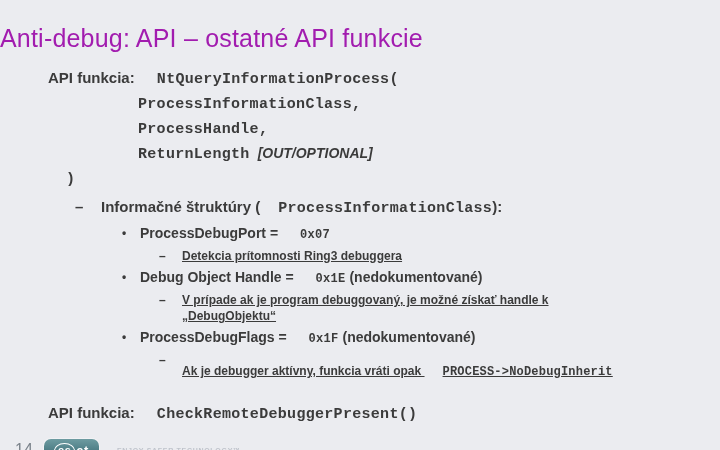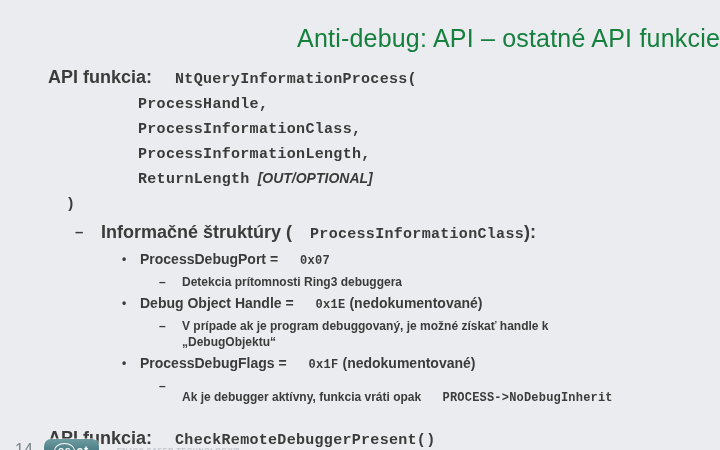--- a/index.html
+++ b/index.html
@@ -8,30 +8,30 @@
     background: #ebecf0;
     font-family: "Liberation Sans", sans-serif;
     color: #3b3b3b;
     position: relative;
     overflow: hidden;
   }
   .slide { width: 720px; height: 450px; position: relative; }
 
   .title {
     margin: 24px 0 0 0;
-    text-align: right;
+    text-align: left;
     font-size: 25px;
     font-weight: 400;
-    color: #15803d;
+    color: #a21caf;
     letter-spacing: 0.2px;
   }
 
   .content { margin: 13px 0 0 48px; }
 
-  .sans-b { font-weight: bold; font-size: 18px; }
+  .sans-b { font-weight: bold; font-size: 15px; }
   .mono {
     font-family: "Liberation Mono", "DejaVu Sans Mono", monospace;
     font-weight: bold;
     font-size: 15px;
     letter-spacing: 0.3px;
     padding-left: 18px;
   }
   .row { line-height: 23px; white-space: nowrap; }
   .code-line { padding-left: 72px; }
   .ann {
@@ -53,21 +53,21 @@
   }
   .bullet-row .marker { width: 18px; flex: none; font-size: 12px; line-height: 19px; }
   .bullet-row .mono { font-size: 12px; }
 
   .sub-row {
     display: flex; padding-left: 111px; margin-top: 3px;
     line-height: 16px; font-size: 12px; font-weight: bold;
   }
   .sub-row .marker { width: 23px; flex: none; font-weight: bold; }
   .sub-row .mono { font-size: 12px; letter-spacing: 0.2px; }
-  .sub-text { max-width: 400px; }
+  .sub-text { max-width: 400px; text-decoration: underline; }
   .sub-inline { white-space: nowrap; margin-top: 11px; }
 
   .final-row { margin-top: 21px; line-height: 23px; white-space: nowrap; }
 
   .page-num {
     position: absolute; left: 15px; bottom: 15px;
     font-size: 16px; color: #7b838b;
   }
   .eset-logo {
     position: absolute; left: 44px; bottom: 12px;
@@ -99,27 +99,24 @@
 
   <h1 class="title">Anti-debug: API – ostatné API funkcie</h1>
 
   <div class="content">
 
     <div class="row">
       <span class="sans-b">API funkcia: </span><span class="mono">NtQueryInformationProcess(</span>
     </div>
 
     <div class="row code-line">
-      <span class="mono">ProcessHandle,</span>
-    </div>
-    <div class="row code-line">
       <span class="mono">ProcessInformationClass,</span>
     </div>
     <div class="row code-line">
-      <span class="mono">ProcessInformationLength,</span>
+      <span class="mono">ProcessHandle,</span>
     </div>
     <div class="row code-line">
       <span class="mono">ReturnLength</span><span class="ann">[OUT/OPTIONAL]</span>
     </div>
 
     <div class="row">
       <span class="mono">)</span>
     </div>
 
     <div class="dash-row">

